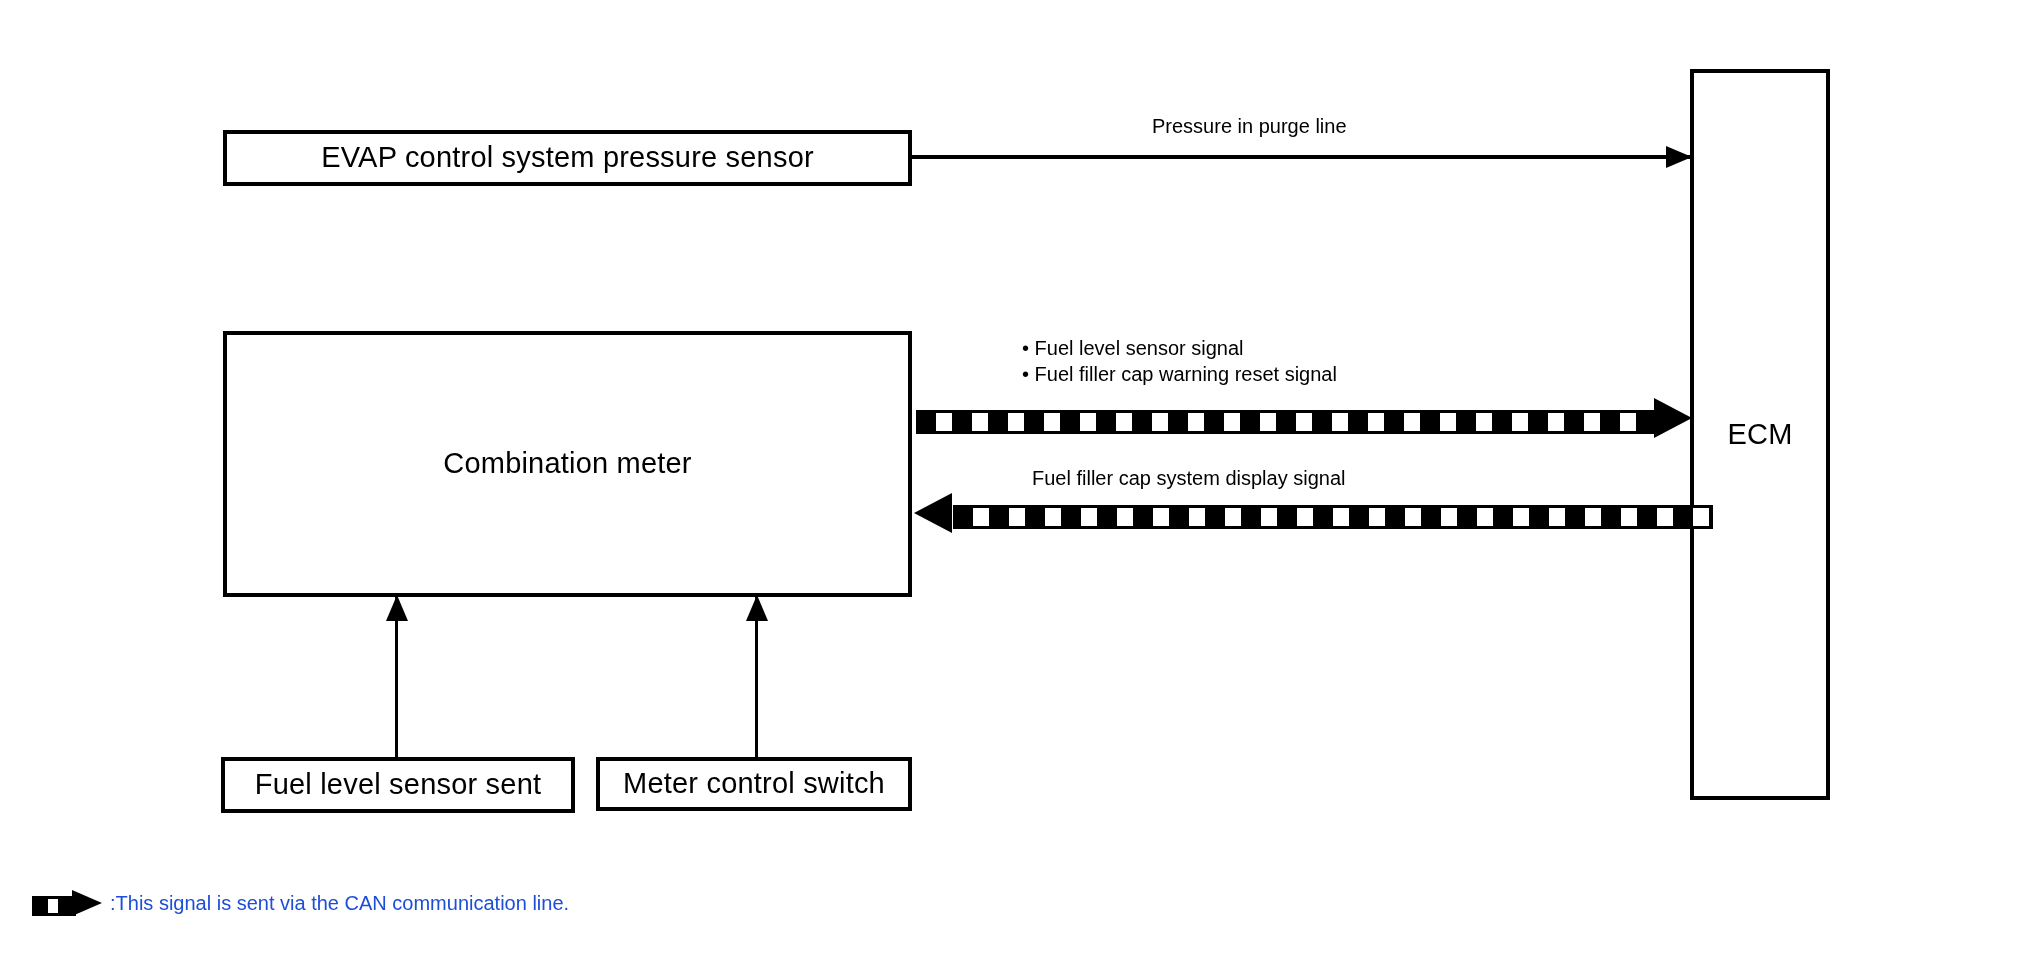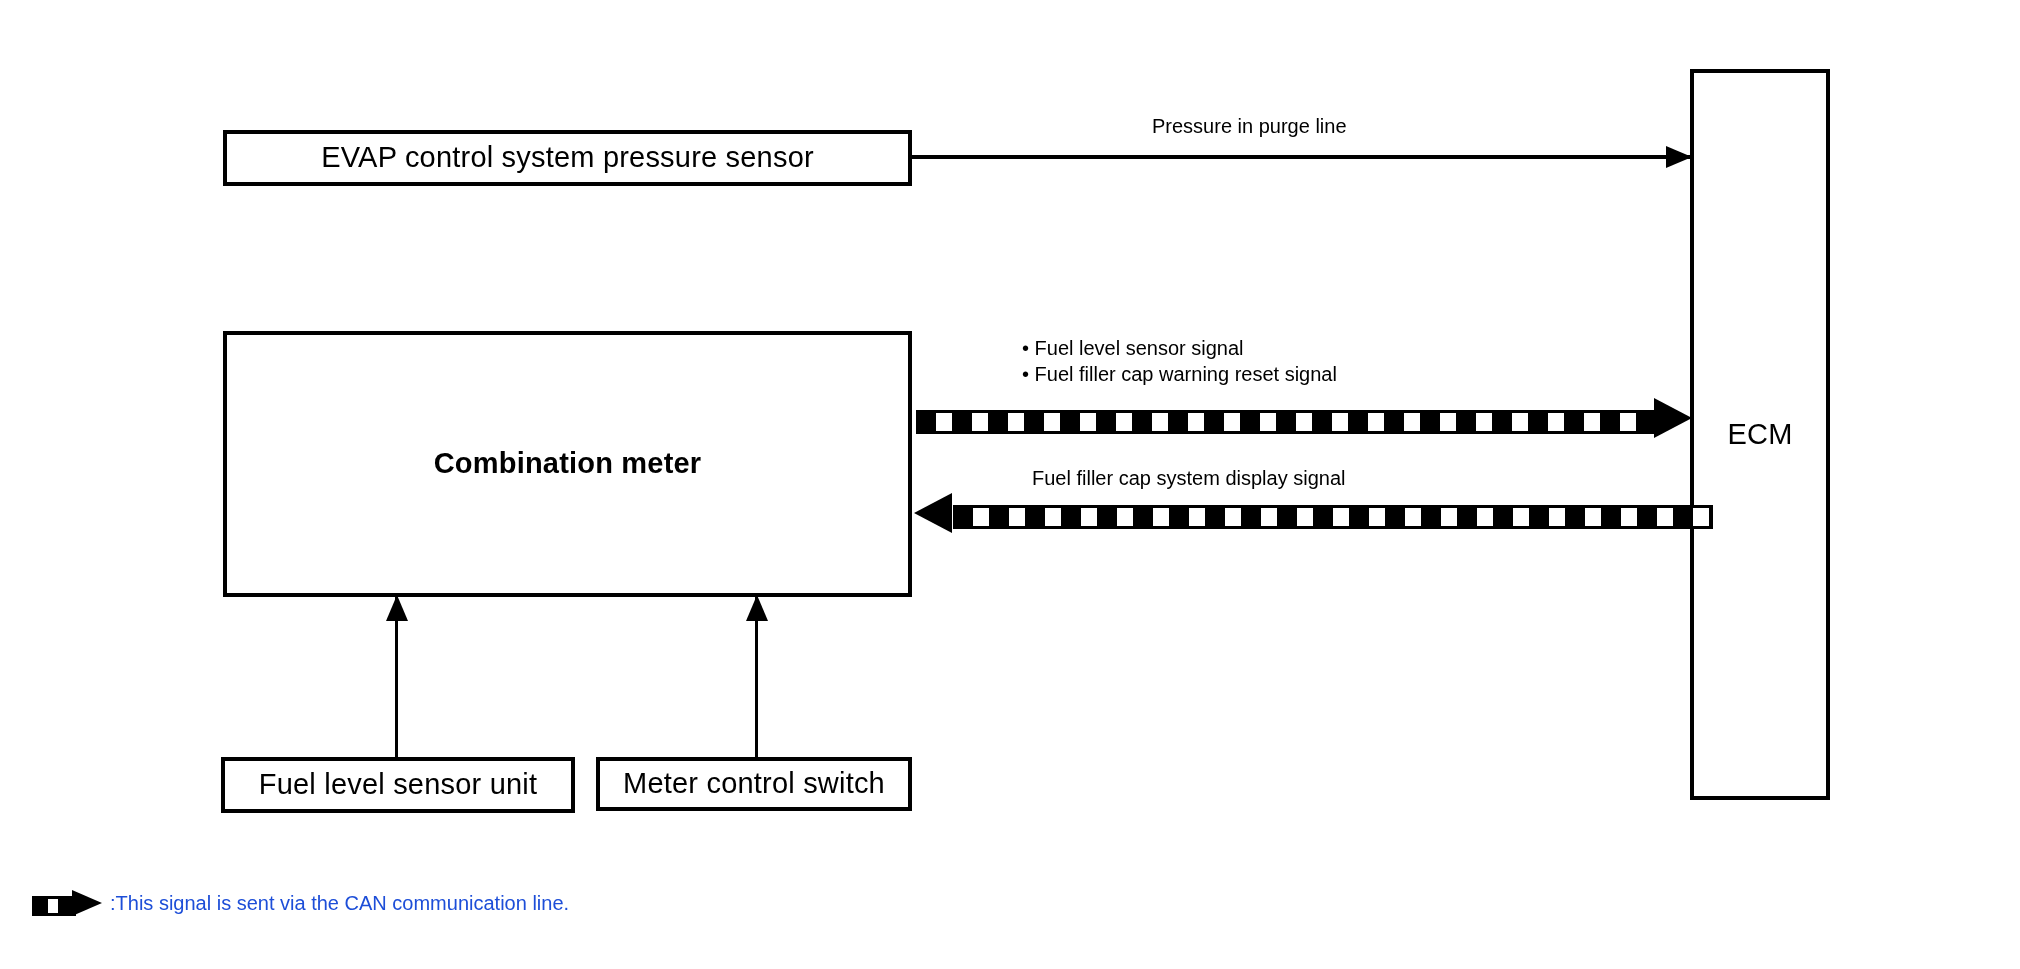--- a/index.html
+++ b/index.html
@@ -180,21 +180,21 @@
   </div>
 
   <div class="arrow-solid" style="left:912px; top:155px; width:778px;"></div>
 
   <div class="sig-label" style="left:1152px; top:114px;">Pressure in purge line</div>
 
   <div class="box" style="left:1690px; top:69px; width:140px; height:731px;">
     <span class="box-label">ECM</span>
   </div>
 
-  <div class="box" style="left:223px; top:331px; width:689px; height:266px;font-weight:bold;">
+  <div class="box" style="left:223px; top:331px; width:689px; height:266px;">
     <span class="box-label">Combination meter</span>
   </div>
 
   <div class="sig-label bullets" style="left:1022px; top:336px;">
     <span class="bullet-row">• Fuel level sensor signal</span>
     <span class="bullet-row">• Fuel filler cap warning reset signal</span>
   </div>
 
   <div class="can-bar cap-top-bottom" style="left:916px; top:410px; width:740px;"></div>
   <div class="can-arrow-right" style="left:1654px; top:398px;"></div>
@@ -202,21 +202,21 @@
   <div class="sig-label" style="left:1032px; top:466px;">Fuel filler cap system display signal</div>
 
   <div class="can-bar cap-top-bottom" style="left:953px; top:505px; width:760px;"></div>
   <div class="can-arrow-left" style="left:914px; top:493px;"></div>
 
   <div class="arrow-up" style="left:395px; top:597px; height:160px;"></div>
 
   <div class="arrow-up" style="left:755px; top:597px; height:160px;"></div>
 
   <div class="box" style="left:221px; top:757px; width:354px; height:56px;">
-    <span class="box-label">Fuel level sensor unit</span>
+    <span class="box-label">Fuel level sensor sent</span>
   </div>
 
   <div class="box" style="left:596px; top:757px; width:316px; height:54px;">
     <span class="box-label">Meter control switch</span>
   </div>
 
   <div class="legend" style="left:32px; top:890px;">
     <span class="legend-glyph">
       <span class="lg-bar"></span>
       <span class="lg-head"></span>

